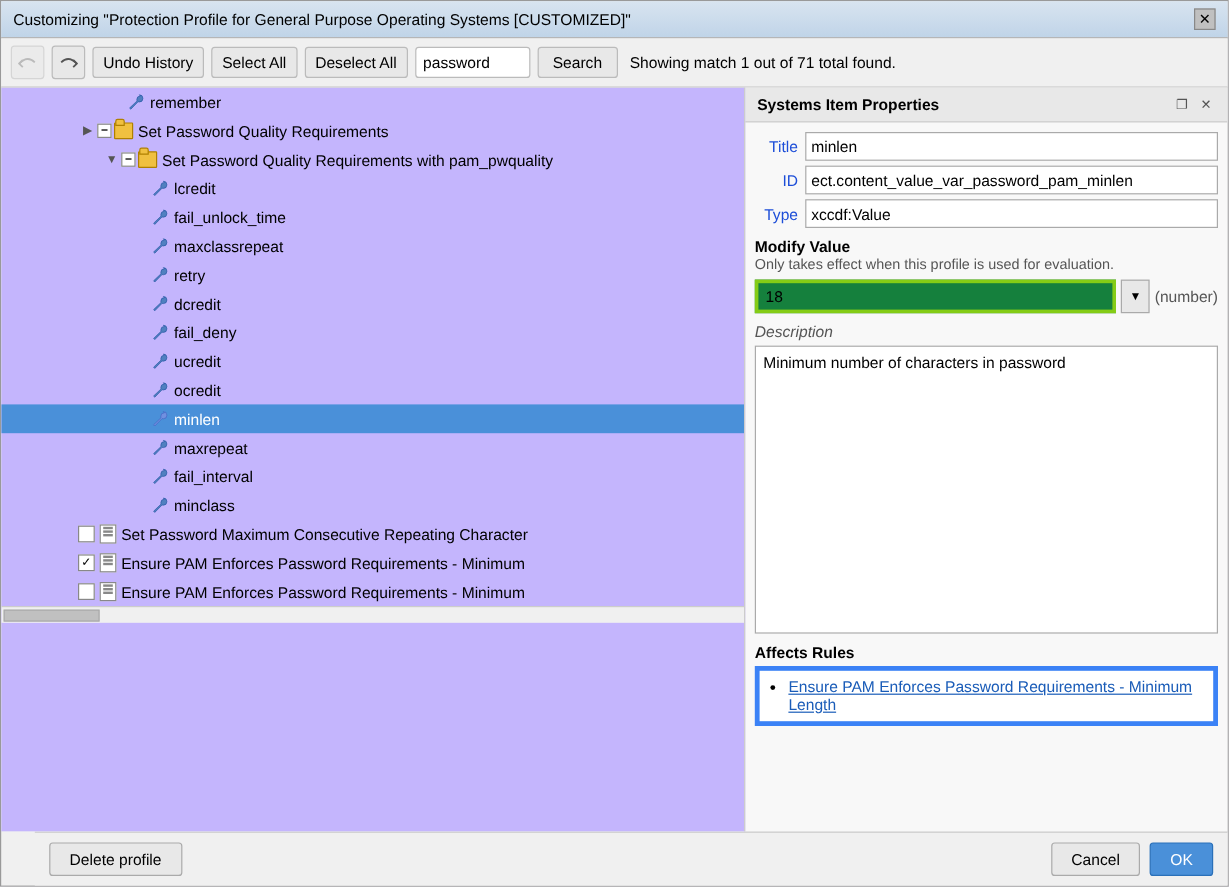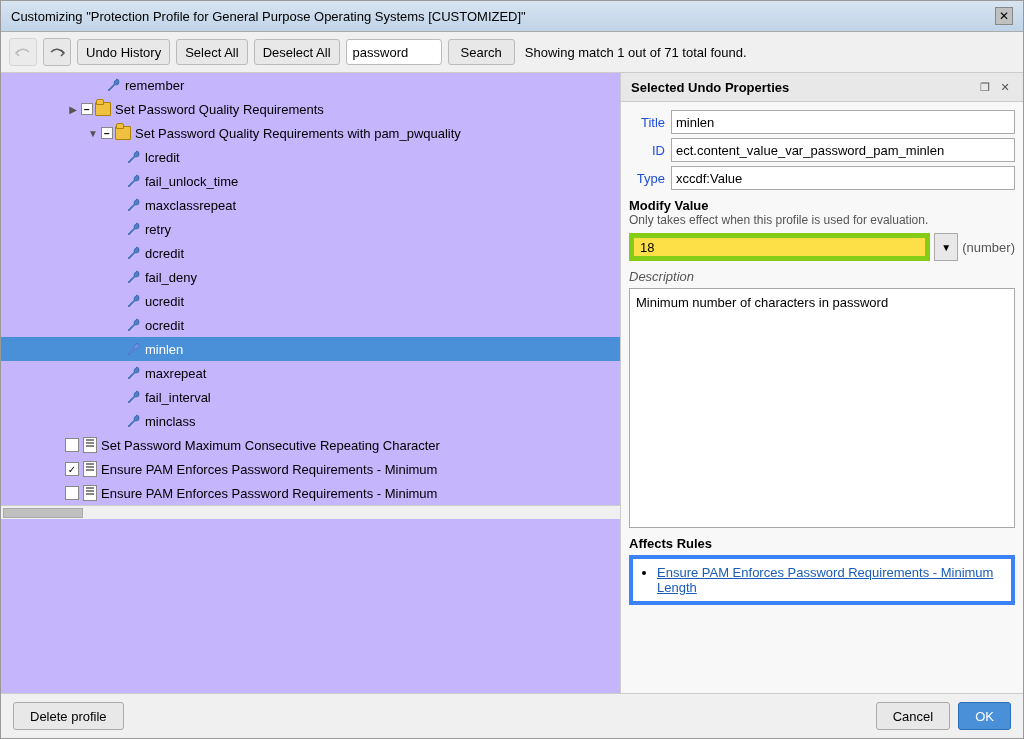--- a/index.html
+++ b/index.html
@@ -286,22 +286,22 @@
       margin-bottom: 6px;
     }
     .value-row {
       display: flex;
       align-items: center;
       gap: 4px;
     }
     .value-input {
       flex: 1;
       height: 28px;
-      border: 5px solid #84cc16;
-      background: #fde047;
+      border: 3px solid #84cc16;
+      background: #15803d;
       padding: 0 6px;
       font-size: 13px;
     }
     .value-dropdown-btn {
       width: 24px;
       height: 28px;
       border: 1px solid #aaa;
       background: #e8e8e8;
       cursor: pointer;
       display: flex;
@@ -357,20 +357,21 @@
       text-decoration: underline;
       cursor: pointer;
     }
     .footer {
       background: #f0f0f0;
       border-top: 1px solid #ccc;
       padding: 8px 12px;
       display: flex;
       align-items: center;
       justify-content: space-between;
+      margin-left: 28px;
     }
     .footer-left {
       display: flex;
       gap: 8px;
     }
     .footer-right {
       display: flex;
       gap: 8px;
     }
     .btn-default {
@@ -619,21 +620,21 @@
         <span class="label-text">Ensure PAM Enforces Password Requirements - Minimum</span>
       </div>
 
       <div class="scrollbar-h">
         <div class="scrollbar-h-thumb"></div>
       </div>
     </div>
 
     <div class="right-panel">
       <div class="right-panel-header">
-        <span class="right-panel-title">Selected Undo Properties</span>
+        <span class="right-panel-title">Systems Item Properties</span>
         <div class="right-panel-icons">
           <div class="panel-icon-btn">❐</div>
           <div class="panel-icon-btn">✕</div>
         </div>
       </div>
 
       <div class="properties-grid">
         <div class="prop-row">
           <span class="prop-label">Title</span>
           <input class="prop-input" type="text" value="minlen" style="">

